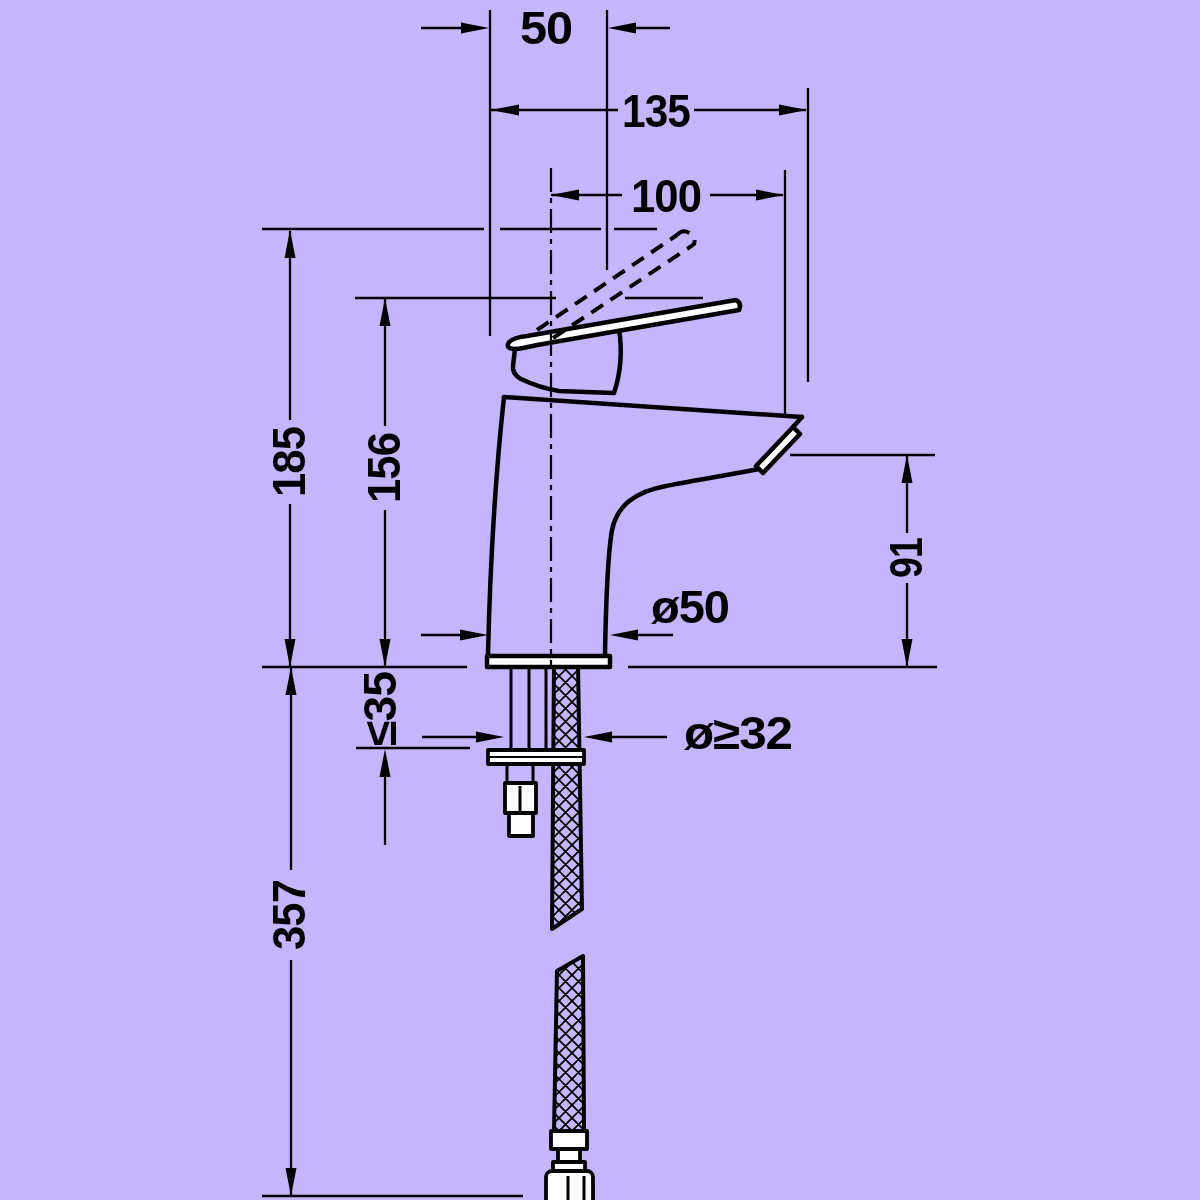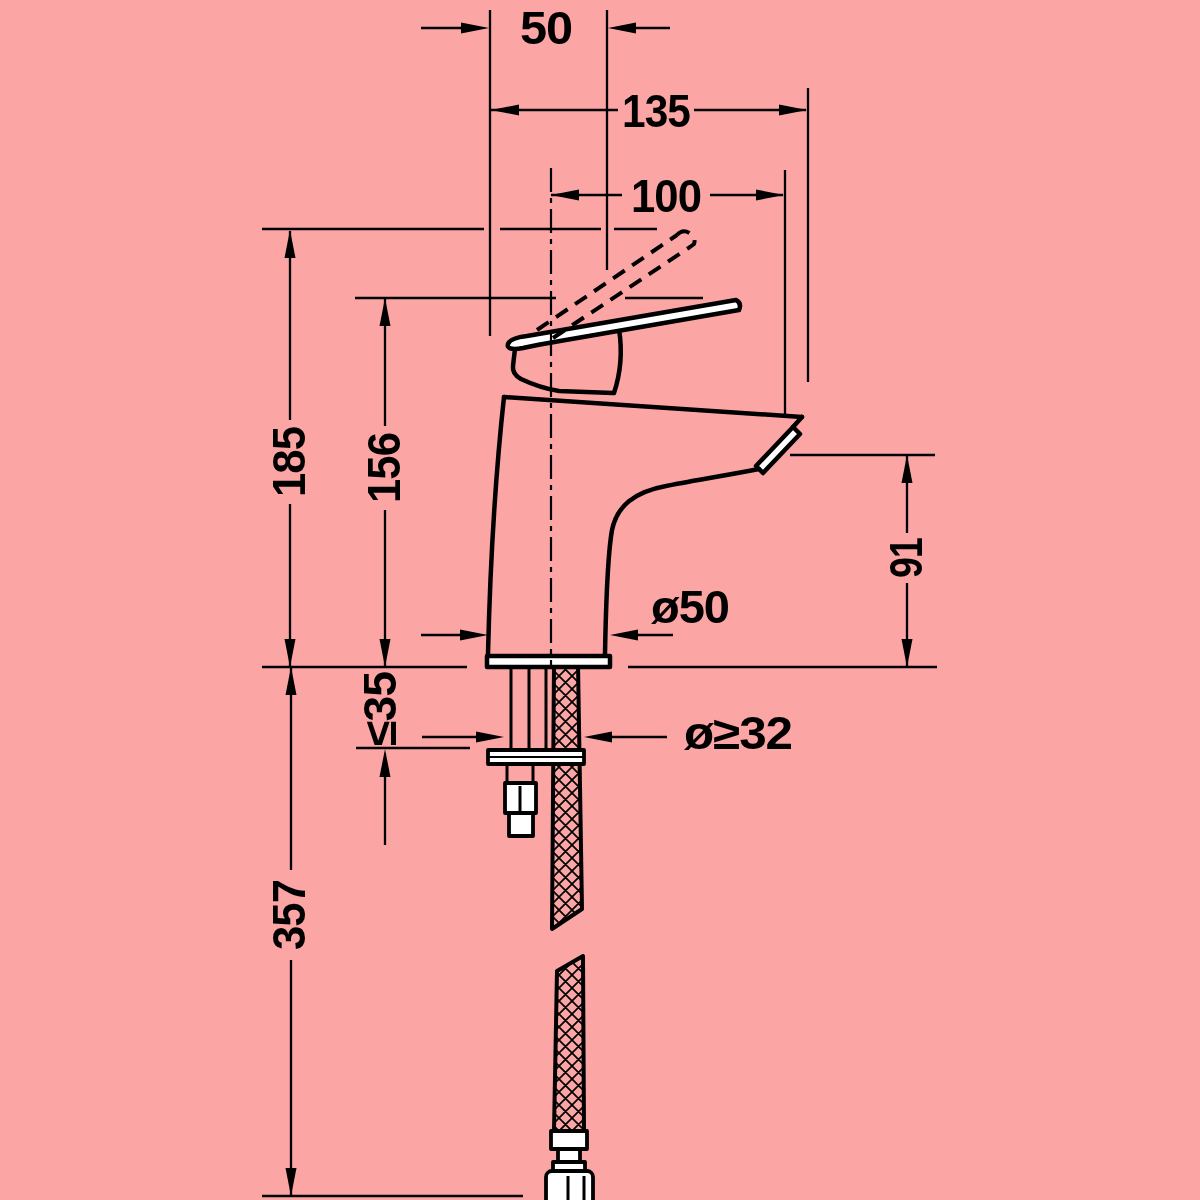--- a/index.html
+++ b/index.html
@@ -1,16 +1,16 @@
 <!DOCTYPE html>
 <html><head>
 <meta charset="utf-8">
 <style>
   html,body{margin:0;padding:0;background:#ffffff;}
-  .stage{width:1200px;height:1200px;background:#fca5a5;position:relative;overflow:hidden;}
+  .stage{width:1200px;height:1200px;background:#c4b5fd;position:relative;overflow:hidden;}
   svg{display:block;}
   .xline{stroke:#000;stroke-width:2.3;fill:none;stroke-linecap:butt;}
   .dimline{stroke:#000;stroke-width:2.3;fill:none;stroke-linecap:butt;}
   .cline{stroke:#000;stroke-width:2.2;fill:none;stroke-dasharray:24 6 5 6;}
   .arrow{fill:#000;stroke:none;}
   .outline{fill:none;stroke:#000;stroke-width:4.5;stroke-linejoin:round;stroke-linecap:round;}
   .outline-fill{fill:#ffffff;stroke:#000;stroke-width:4.5;stroke-linejoin:round;}
   .mid{fill:none;stroke:#000;stroke-width:3;stroke-linecap:butt;}
   .part{fill:#ffffff;stroke:#000;stroke-width:3.8;stroke-linejoin:round;}
   .hose{stroke:#000;stroke-width:4;stroke-linejoin:round;}

